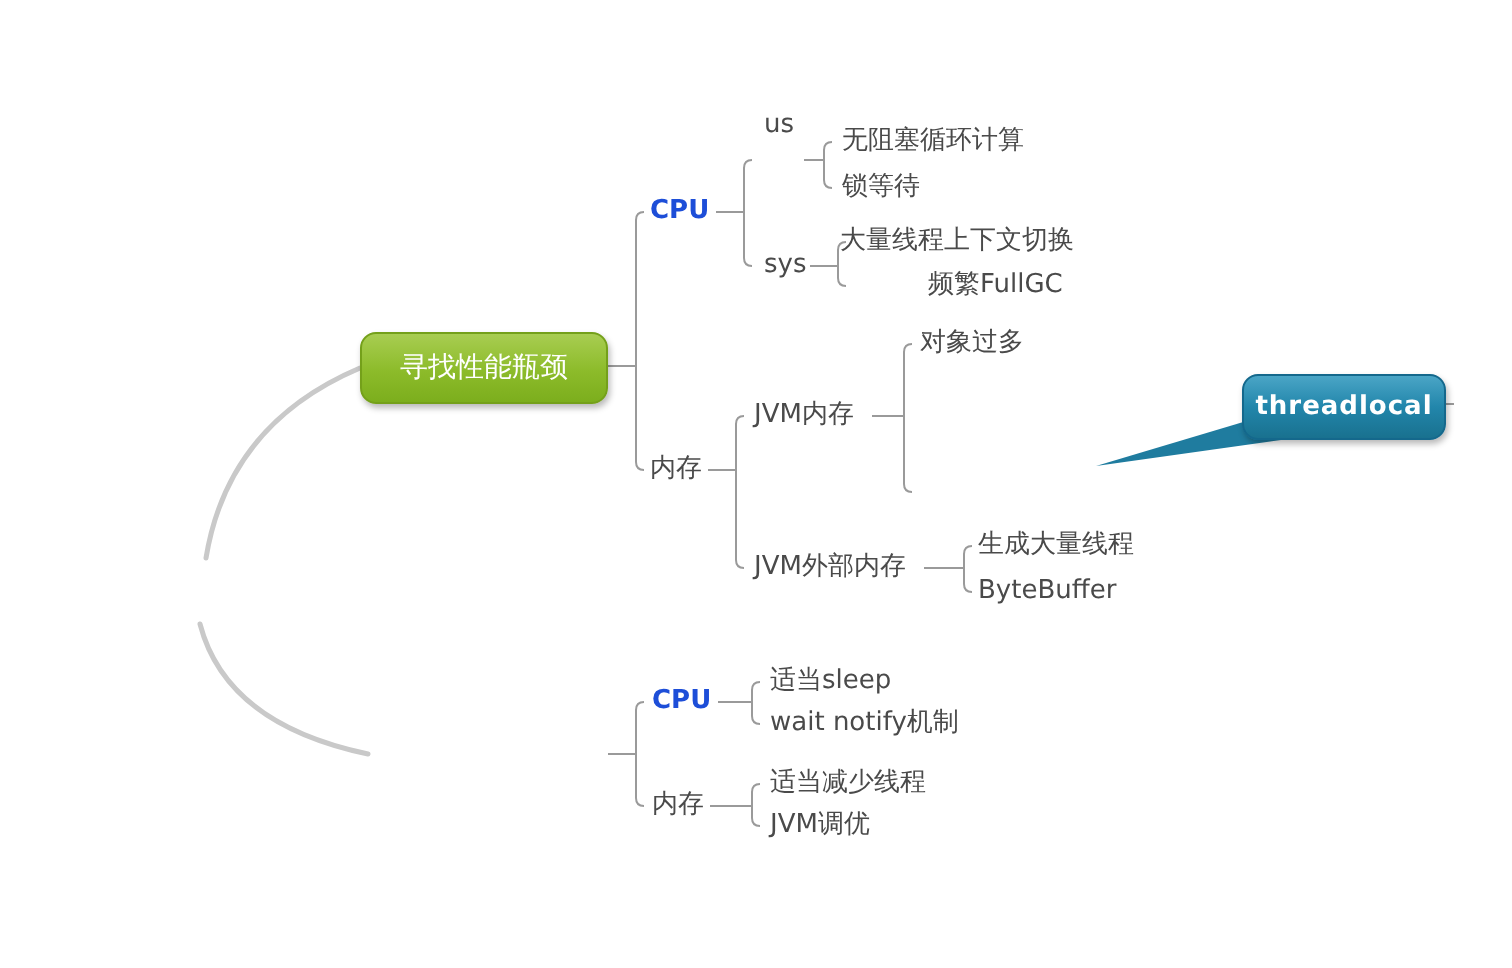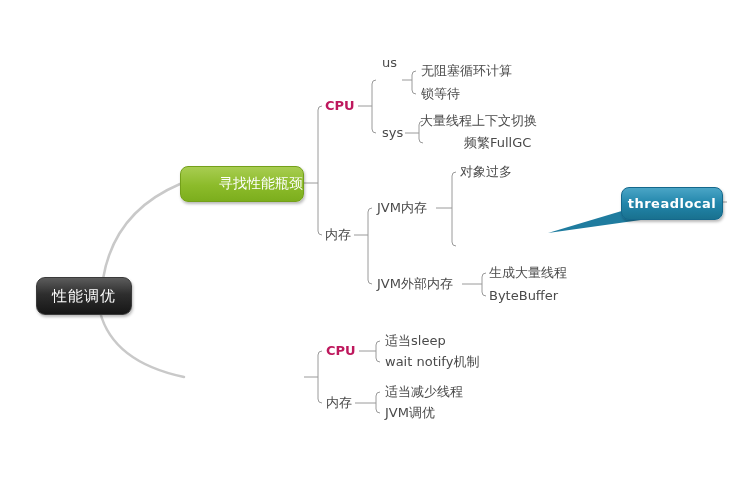--- a/index.html
+++ b/index.html
@@ -17,21 +17,21 @@
     position:absolute; left:0; top:0; z-index:1;
   }
   .label {
     position:absolute;
     font-size:13px;
     line-height:18px;
     color:#4a4a4a;
     white-space:nowrap;
     z-index:2;
   }
-  .label.bold { font-weight:bold; color:#be185d; }
+  .label.bold { font-weight:bold; color:#1d4ed8; }
   .node {
     position:absolute;
     display:flex; align-items:center; justify-content:center;
     color:#ffffff;
     white-space:nowrap;
     z-index:3;
     box-shadow:1px 2px 3px rgba(0,0,0,0.28);
   }
   .root-node {
     left:36px; top:277px; width:94px; height:36px;
@@ -39,21 +39,20 @@
     background:linear-gradient(#5c5c5c, #2e2e2e 45%, #161616);
     border:1px solid #3a3a3a;
     font-size:15px;
     letter-spacing:1px;
   }
   .branch-node {
     border-radius:8px;
     background:linear-gradient(#a8cd51, #8cbb2a 55%, #7cae1d);
     border:1px solid #74a01a;
     font-size:14px;
-    justify-content:flex-end;
   }
   .branch-node.find { left:180px; top:166px; width:122px; height:34px; }
   .branch-node.solve { left:184px; top:361px; width:120px; height:33px; }
   .callout-node {
     left:621px; top:187px; width:100px; height:31px;
     border-radius:8px;
     background:linear-gradient(#4aa5c6, #2286ab 50%, #19718f);
     border:1px solid #14688c;
     font-size:13px;
     font-weight:bold;
@@ -87,23 +86,20 @@
     <path d="M304 377 H318 M322 351 Q318 351 318 355 V399 Q318 403 322 403" fill="none" stroke="#9a9a9a" stroke-width="1"></path>
 
     <path d="M359 351 H376 M380 341 Q376 341 376 345 V358 Q376 362 380 362" fill="none" stroke="#9a9a9a" stroke-width="1"></path>
 
     <path d="M355 403 H376 M380 392 Q376 392 376 396 V409 Q376 413 380 413" fill="none" stroke="#9a9a9a" stroke-width="1"></path>
 
     <path d="M625 210 L548 233 L655 218 Z" fill="#1f7c9f"></path>
     <path d="M721 202 H727" fill="none" stroke="#9a9a9a" stroke-width="1"></path>
   </svg>
 
-  <div class="node root-node">
-    <span>性能调优</span>
-  </div>
 
   <div class="node branch-node find">
     <span>寻找性能瓶颈</span>
   </div>
 
   <div class="node callout-node">
     <span>threadlocal</span>
   </div>
 
   <div class="label bold" style="left:325px; top:97px;">CPU</div>

